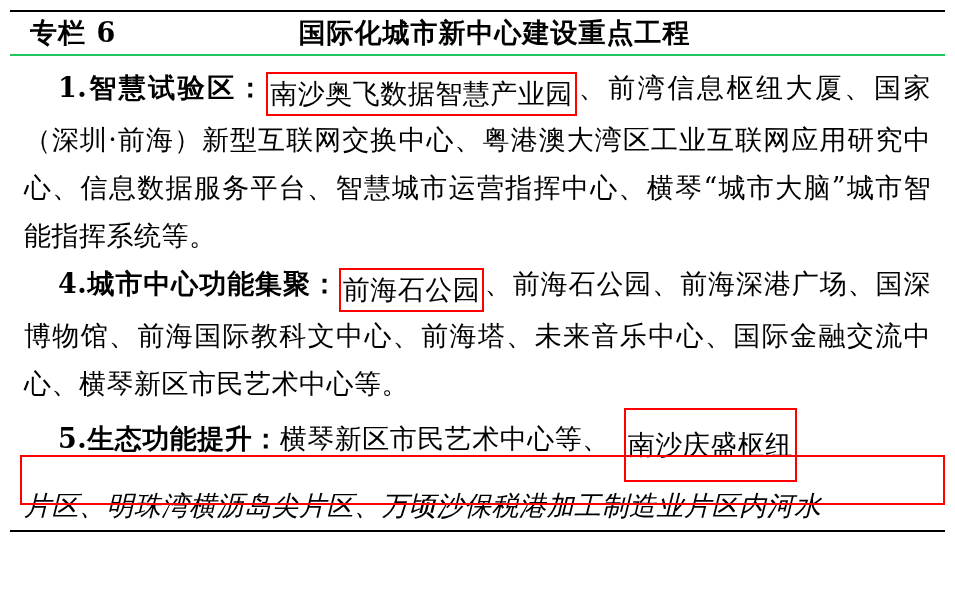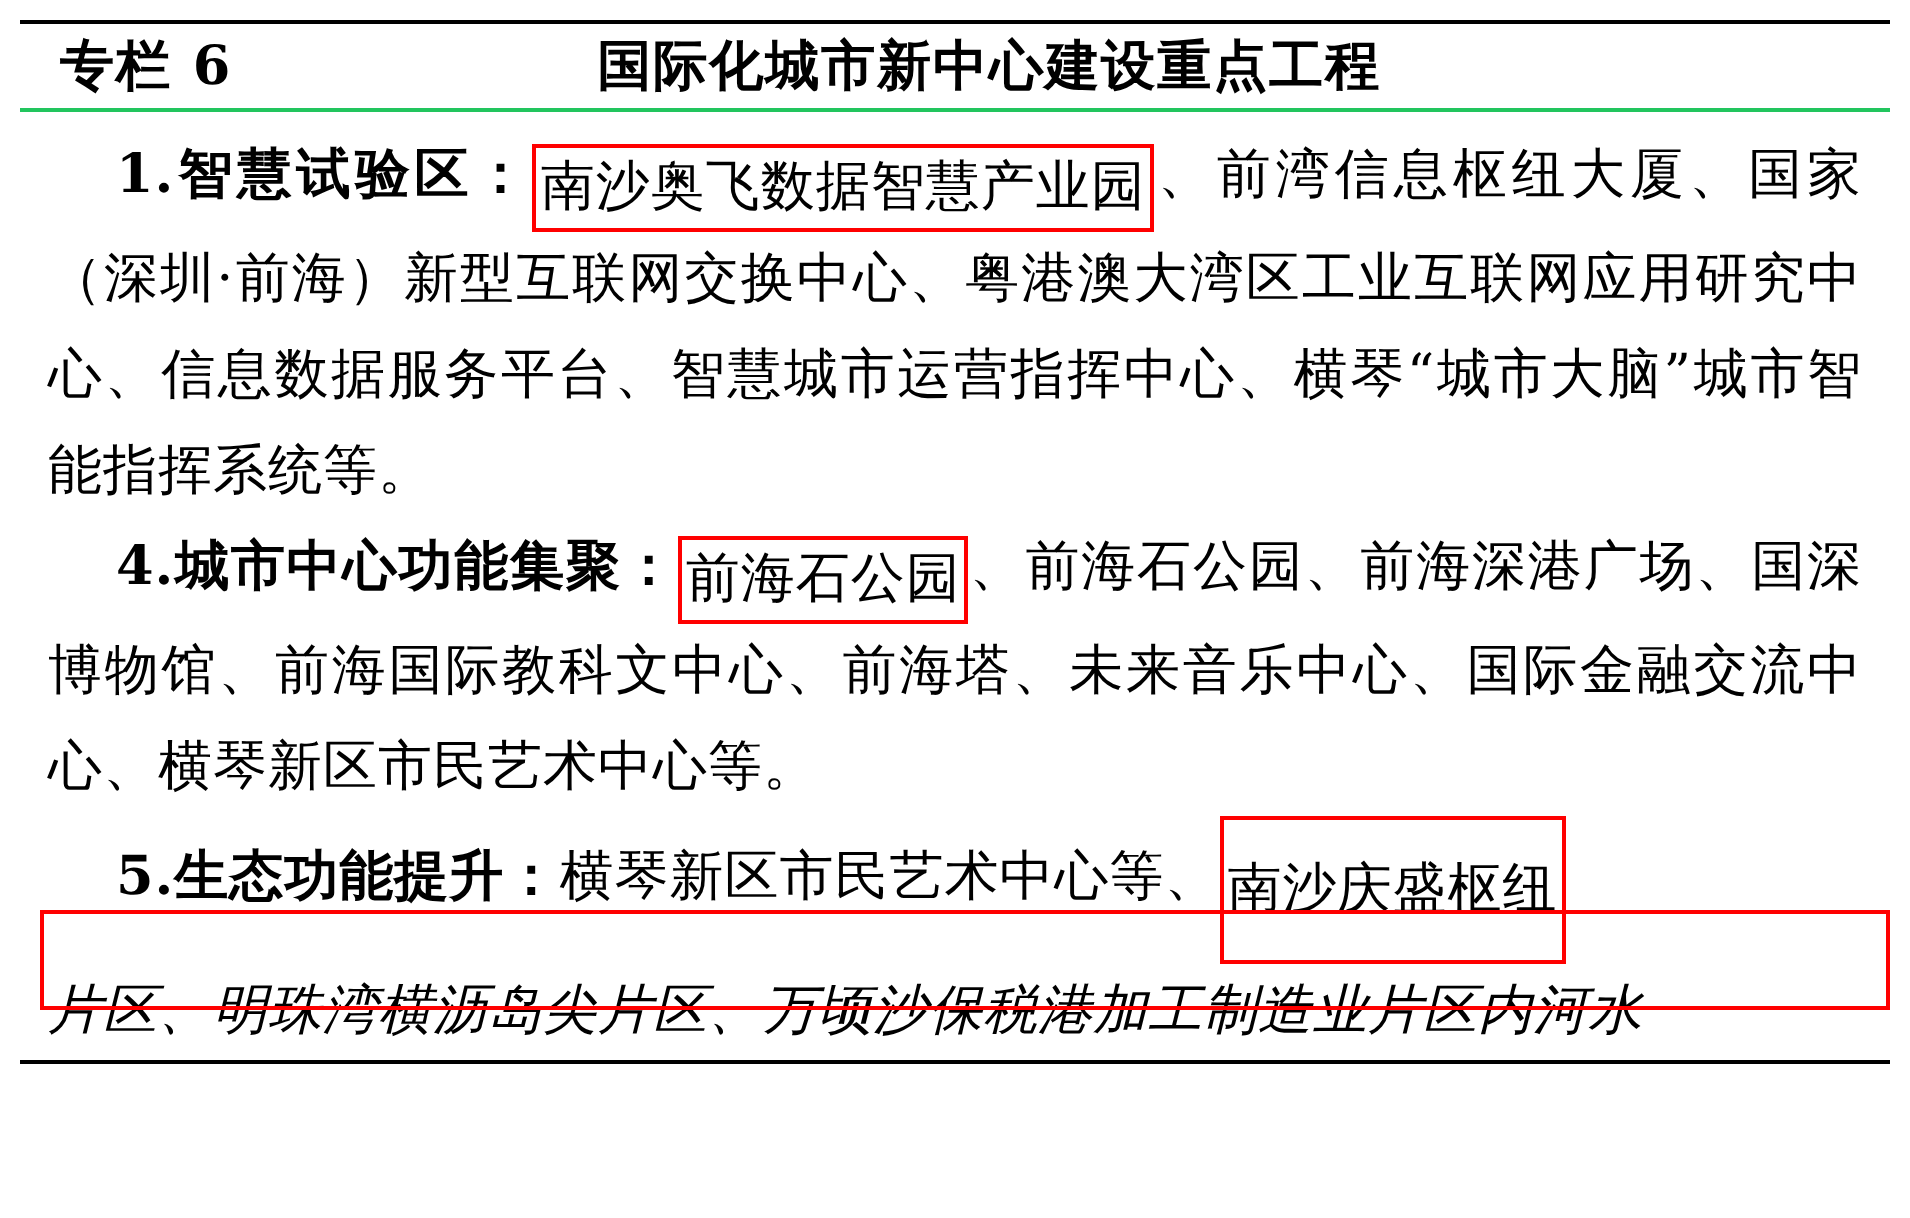--- a/index.html
+++ b/index.html
@@ -103,20 +103,21 @@
   }
 
   .redbox-open-right {
     border: 2.5px solid #ff0000;
     border-right: 2.5px solid #ff0000;
     padding: 15px 2px;
     display: inline-block;
     line-height: 40px;
     vertical-align: -6px;
     box-sizing: border-box;
+    margin-left: 14px;
   }
 
   .last-line {
     position: relative;
     font-style: italic;
   }
 </style>
 </head>
 <body>
 

